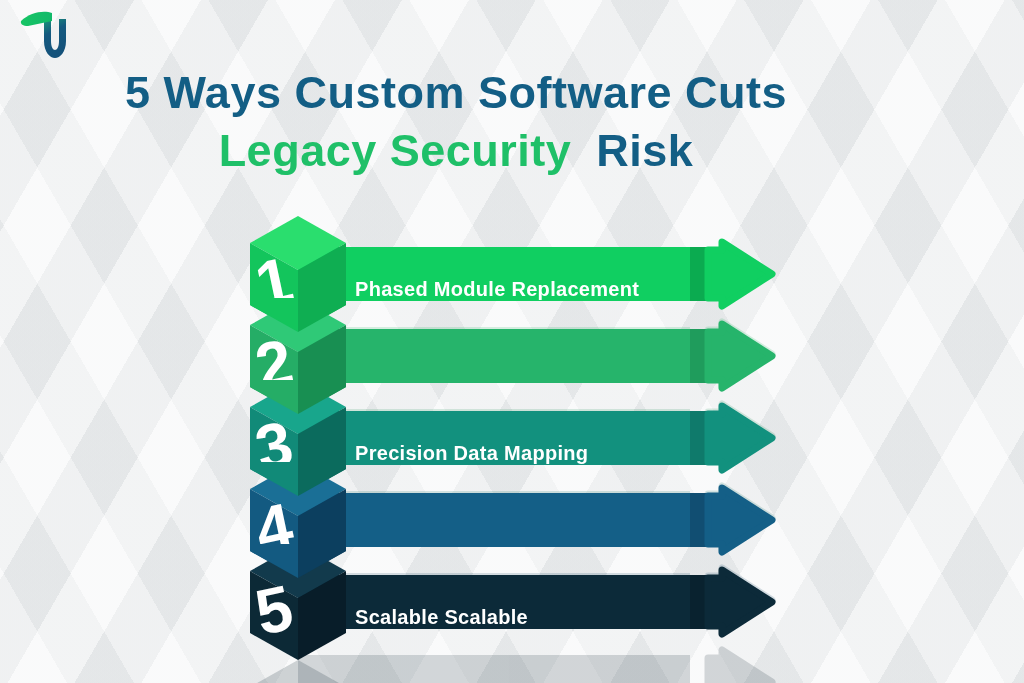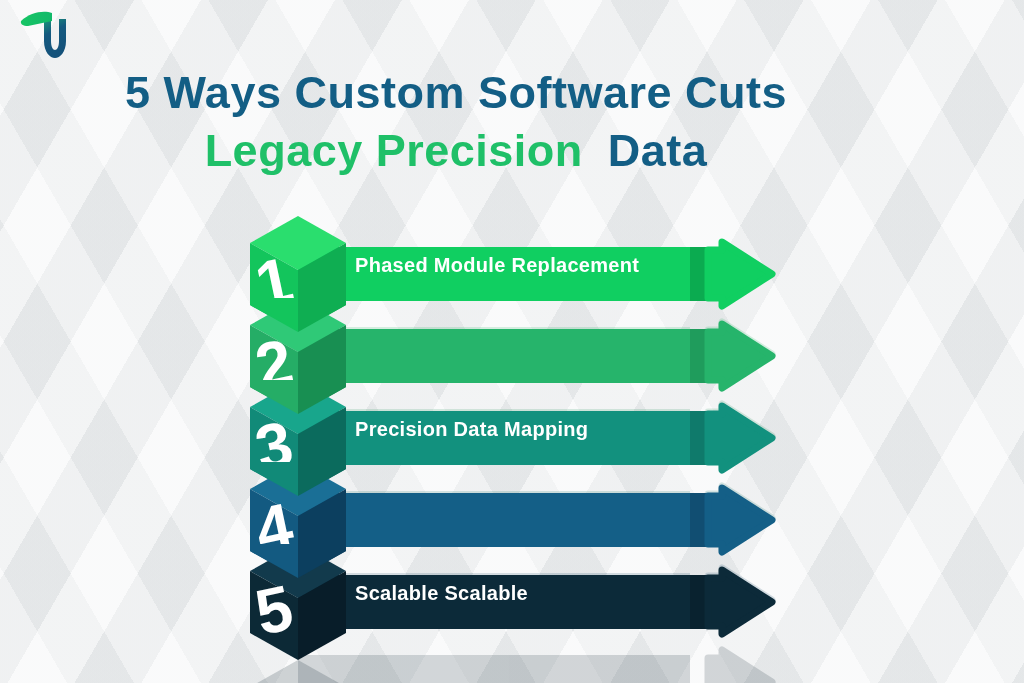--- a/index.html
+++ b/index.html
@@ -15,21 +15,21 @@
   .title{
     position:absolute;left:0;top:64px;width:912px;
     text-align:center;font-weight:700;font-size:45px;line-height:58px;
     letter-spacing:0.5px;color:#135e85;
   }
   .title .green{color:#1fc068;}
   .title .dark{color:#135e85;margin-left:12px;}
   .row{position:absolute;left:250px;width:530px;height:175px;}
   .row svg{display:block;overflow:hidden;}
   .row-label{
-    position:absolute;left:105px;top:22px;height:54px;width:330px;
+    position:absolute;left:105px;top:46px;height:54px;width:330px;
     display:flex;align-items:center;
     color:#ffffff;font-size:20px;font-weight:700;letter-spacing:0.3px;
     white-space:nowrap;
   }
   .row-number{
     position:absolute;left:-1px;top:34px;width:50px;height:64px;
     display:flex;align-items:center;justify-content:center;
     color:#ffffff;font-size:64px;font-weight:700;
     transform:rotate(-12deg);
   }
@@ -52,22 +52,22 @@
         <stop offset="1" stop-color="#12b96a"></stop>
       </linearGradient>
     </defs>
     <path d="M30,7 L30,33 C30,44 36,50 41,50 C46,50 52,44 52,33 L52,11 L45,11 L45,33 C45,39 43,42 41,42 C39,42 37,39 37,33 L37,7 Z" fill="url(#uGrad)"></path>
     <path d="M7,13 C16,4 30,2 38,5 L38,13 L14,18 C9,18 6,16 7,13 Z" fill="url(#sGrad)"></path>
   </svg>
 
   <div class="title">
     <div>5 Ways Custom Software Cuts</div>
     <div>
-      <span class="green">Legacy Precision</span>
-      <span class="dark">Data</span>
+      <span class="green">Legacy Security</span>
+      <span class="dark">Risk</span>
     </div>
   </div>
 
   <div class="row r1">
     <svg viewBox="0 0 530 175" width="530" height="175">
       <g opacity="0.16" transform="translate(0,196) scale(1,-1)">
         <rect x="48" y="31" width="392" height="54" fill="#0fae52"></rect>
         <path d="M458,34 H472 V26 L522,58 L472,90 V82 H458 Z" stroke-width="7" stroke-linejoin="round" fill="#0fae52" stroke="#0fae52"></path>
       </g>
       <polygon points="0,143 48,116 96,143 48,170" opacity="0.18" fill="#0fae52"></polygon>

